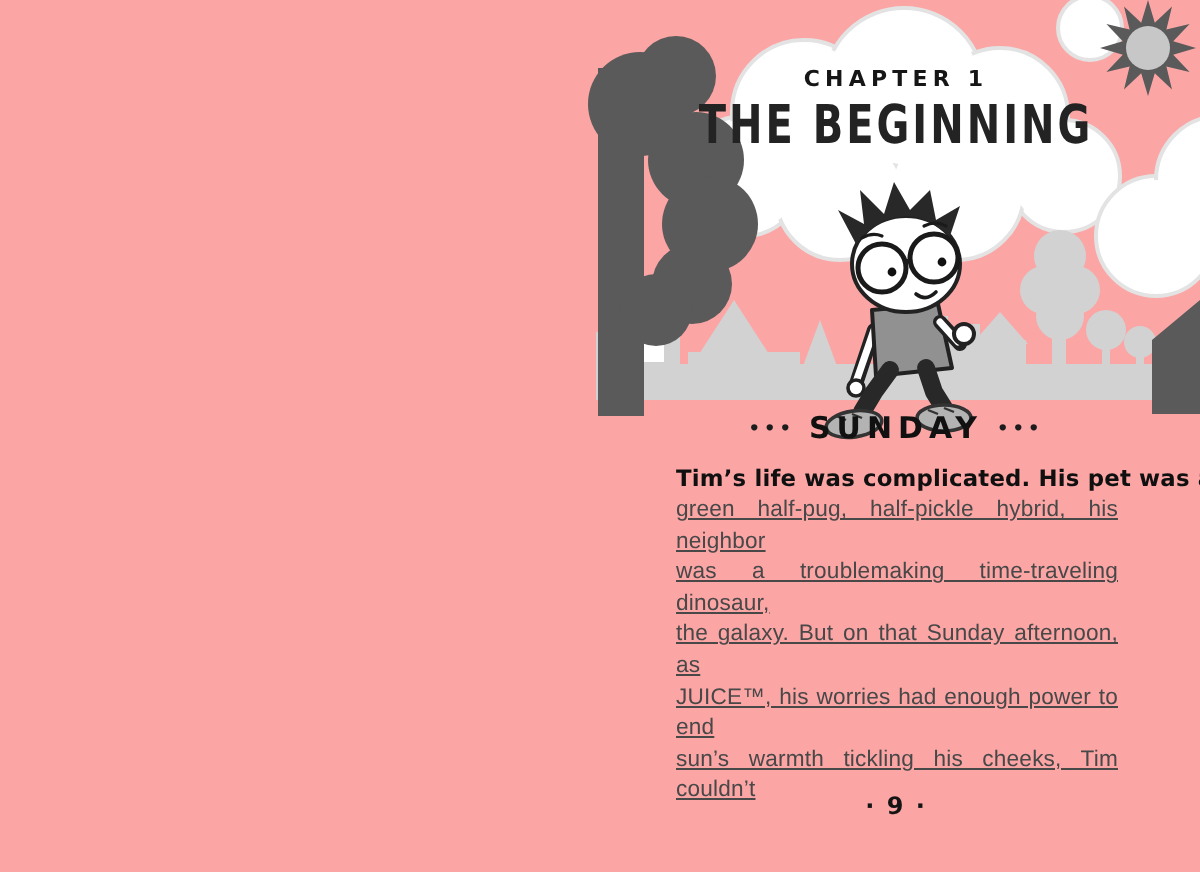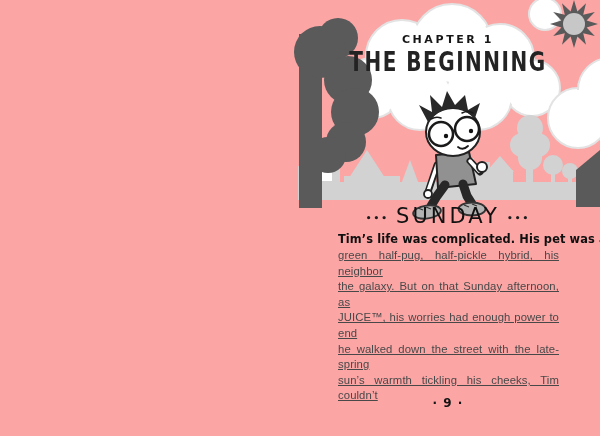--- a/index.html
+++ b/index.html
@@ -23,21 +23,21 @@
   }
   .section-heading{
     left:298px;top:204px;width:300px;text-align:center;
     font-family:"DejaVu Sans",sans-serif;color:#111111;
   }
   .section-heading .decor{
     font-size:9px;font-weight:bold;letter-spacing:2px;
     position:relative;top:-2px;color:#1c1c1c;
   }
   .section-heading .label{
-    font-size:21px;font-weight:normal;letter-spacing:3px;margin:0 7px;
+    font-size:15px;font-weight:bold;letter-spacing:3px;margin:0 7px;
   }
   .paragraph{
     left:338px;top:231px;width:221px;
   }
   .lead-line{
     font-family:"DejaVu Sans",sans-serif;
     font-size:11.4px;font-weight:bold;color:#101010;
     line-height:17px;text-align:justify;text-align-last:justify;
     letter-spacing:0.1px;white-space:nowrap;
   }
@@ -177,22 +177,22 @@
 
   <div class="txt chapter-title">THE BEGINNING</div>
 
   <div class="txt section-heading">
     <span class="decor">•••</span><span class="label">SUNDAY</span><span class="decor">•••</span>
   </div>
 
   <div class="txt paragraph">
     <div class="lead-line">Tim’s life was complicated. His pet was a</div>
     <div class="body-line">green half-pug, half-pickle hybrid, his neighbor</div>
+    <div class="body-line">was a troublemaking time-traveling dinosaur,</div>
     <div class="body-line">the galaxy. But on that Sunday afternoon, as</div>
     <div class="body-line">JUICE™, his worries had enough power to end</div>
-    <div class="body-line">he walked down the street with the late-spring</div>
     <div class="body-line">sun’s warmth tickling his cheeks, Tim couldn’t</div>
 
   </div>
 
   <div class="txt page-number">· 9 ·</div>
 
 </div>
 
 </body></html>

